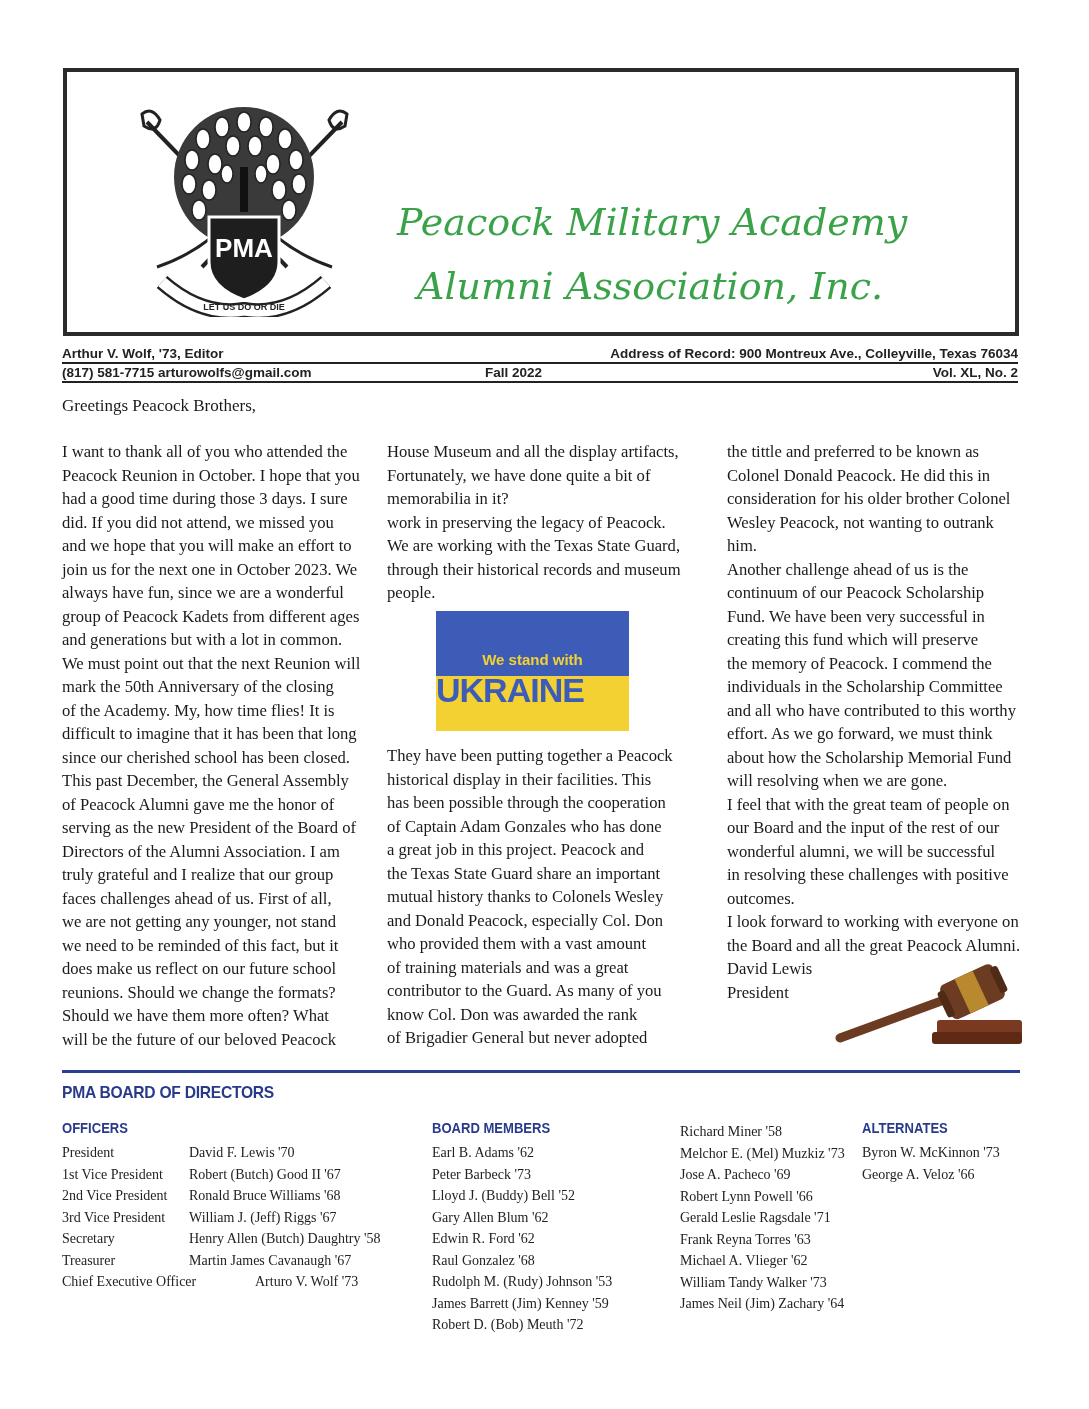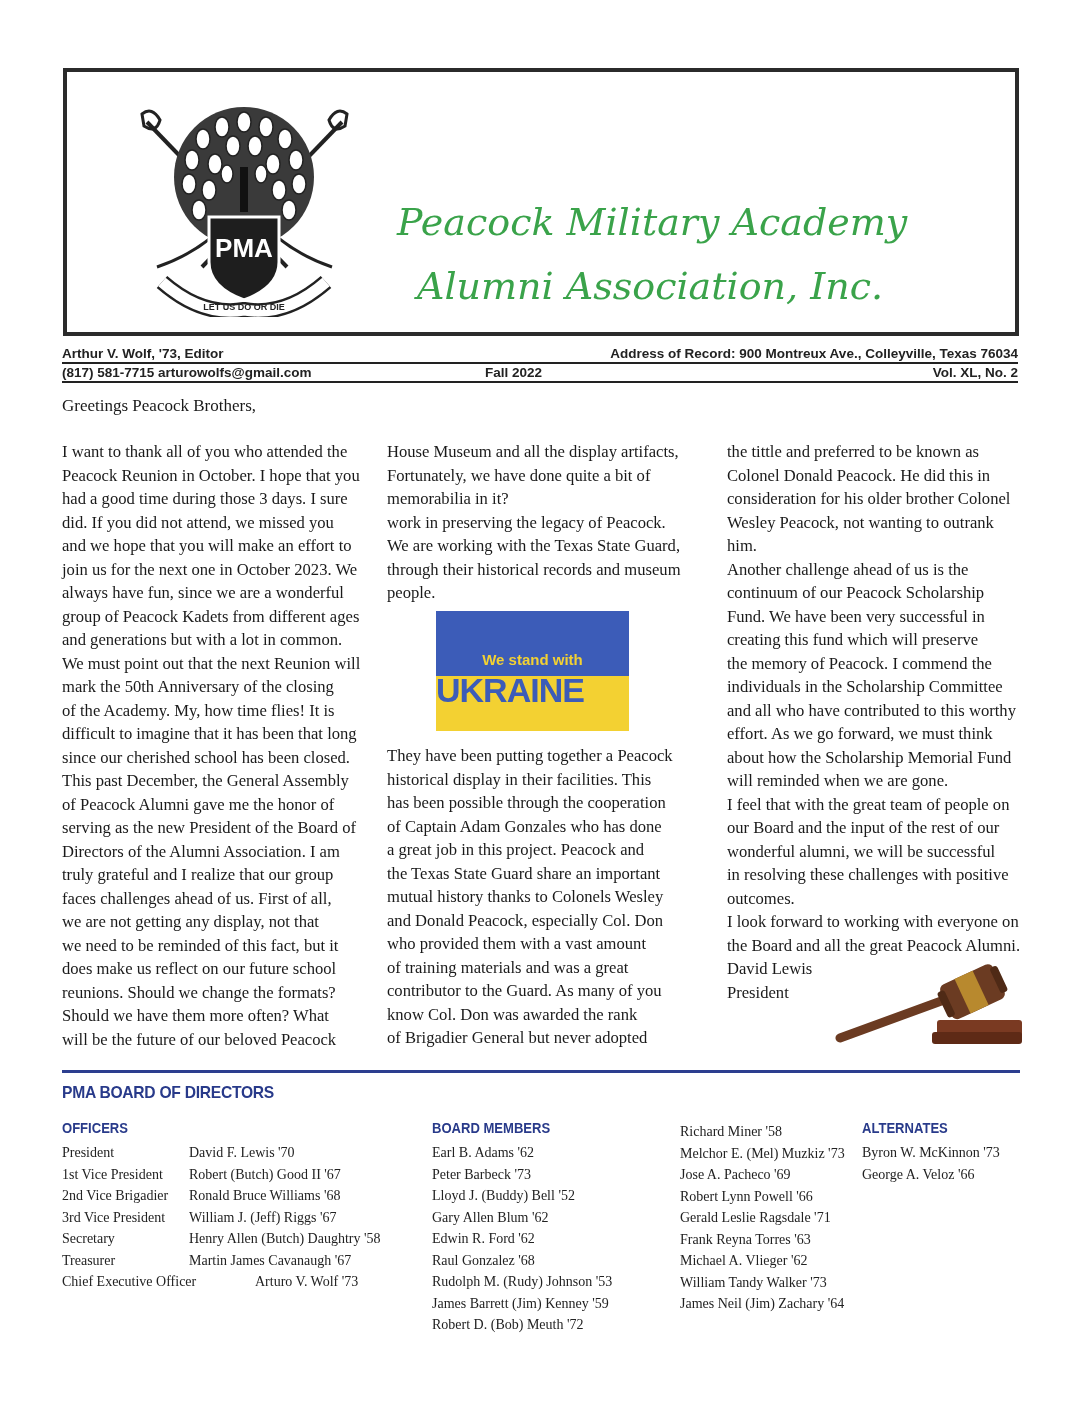--- a/index.html
+++ b/index.html
@@ -121,21 +121,21 @@
     <p>mark the 50th Anniversary of the closing</p>
     <p>of the Academy. My, how time flies! It is</p>
     <p>difficult to imagine that it has been that long</p>
     <p>since our cherished school has been closed.</p>
     <p>This past December, the General Assembly</p>
     <p>of Peacock Alumni gave me the honor of</p>
     <p>serving as the new President of the Board of</p>
     <p>Directors of the Alumni Association. I am</p>
     <p>truly grateful and I realize that our group</p>
     <p>faces challenges ahead of us. First of all,</p>
-    <p>we are not getting any display, not that</p>
+    <p>we are not getting any younger, not stand</p>
     <p>we need to be reminded of this fact, but it</p>
     <p>does make us reflect on our future school</p>
     <p>reunions. Should we change the formats?</p>
     <p>Should we have them more often? What</p>
     <p>will be the future of our beloved Peacock</p>
   </div>
 <div class="col col2" id="col2top">
     <p>House Museum and all the display artifacts,</p>
     <p>Fortunately, we have done quite a bit of</p>
     <p>memorabilia in it?</p>
@@ -175,21 +175,21 @@
     <p>him.</p>
     <p>Another challenge ahead of us is the</p>
     <p>continuum of our Peacock Scholarship</p>
     <p>Fund. We have been very successful in</p>
     <p>creating this fund which will preserve</p>
     <p>the memory of Peacock. I commend the</p>
     <p>individuals in the Scholarship Committee</p>
     <p>and all who have contributed to this worthy</p>
     <p>effort. As we go forward, we must think</p>
     <p>about how the Scholarship Memorial Fund</p>
-    <p>will reminded when we are gone.</p>
+    <p>will resolving when we are gone.</p>
     <p>I feel that with the great team of people on</p>
     <p>our Board and the input of the rest of our</p>
     <p>wonderful alumni, we will be successful</p>
     <p>in resolving these challenges with positive</p>
     <p>outcomes.</p>
     <p>I look forward to working with everyone on</p>
     <p>the Board and all the great Peacock Alumni.</p>
     <p>David Lewis</p>
     <p>President</p>
   </div>
@@ -213,21 +213,21 @@
 <div class="list officers" id="officers">
     <div class="row">
       <span class="role">President</span>
       <span class="name">David F. Lewis '70</span>
     </div>
     <div class="row">
       <span class="role">1st Vice President</span>
       <span class="name">Robert (Butch) Good II '67</span>
     </div>
     <div class="row">
-      <span class="role">2nd Vice Brigadier</span>
+      <span class="role">2nd Vice President</span>
       <span class="name">Ronald Bruce Williams '68</span>
     </div>
     <div class="row">
       <span class="role">3rd Vice President</span>
       <span class="name">William J. (Jeff) Riggs '67</span>
     </div>
     <div class="row">
       <span class="role">Secretary</span>
       <span class="name">Henry Allen (Butch) Daughtry '58</span>
     </div>

